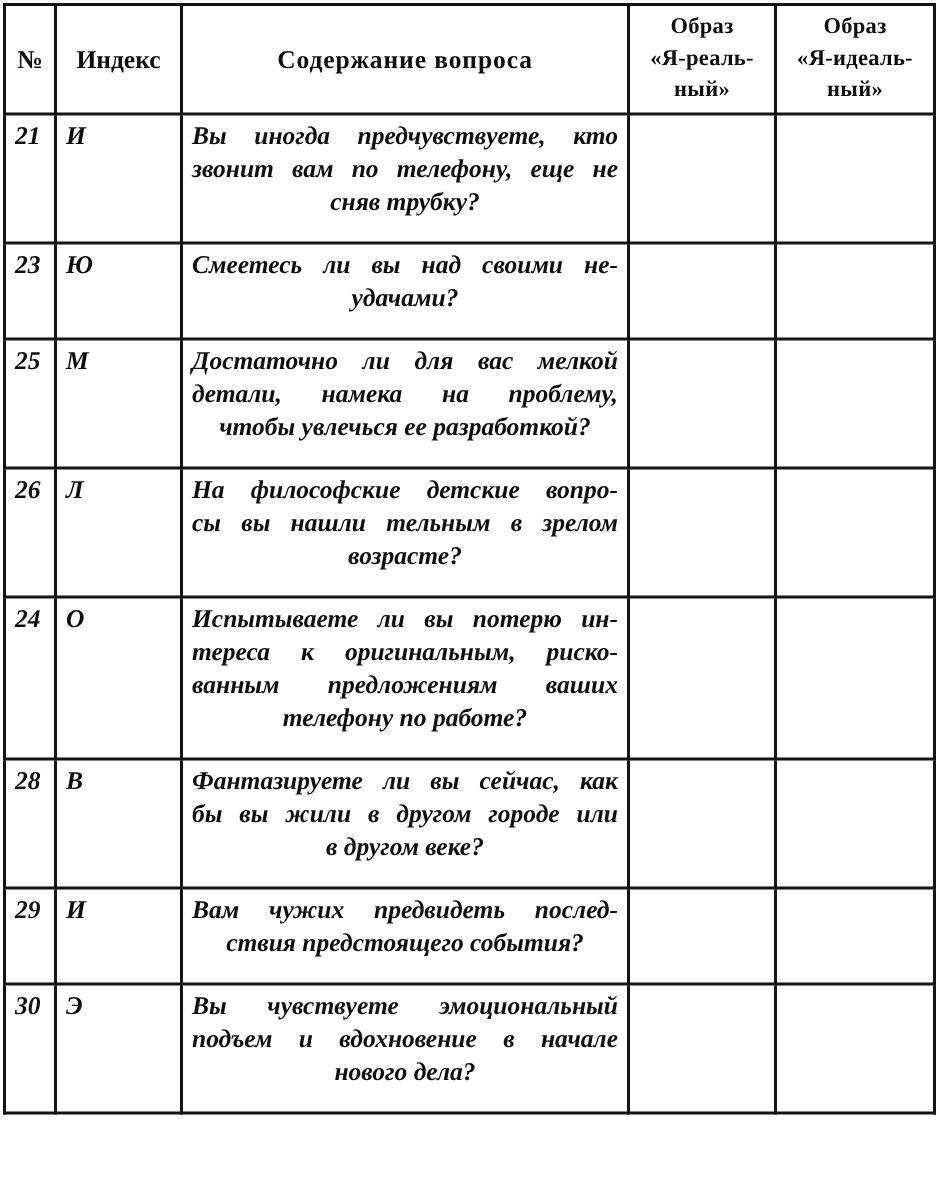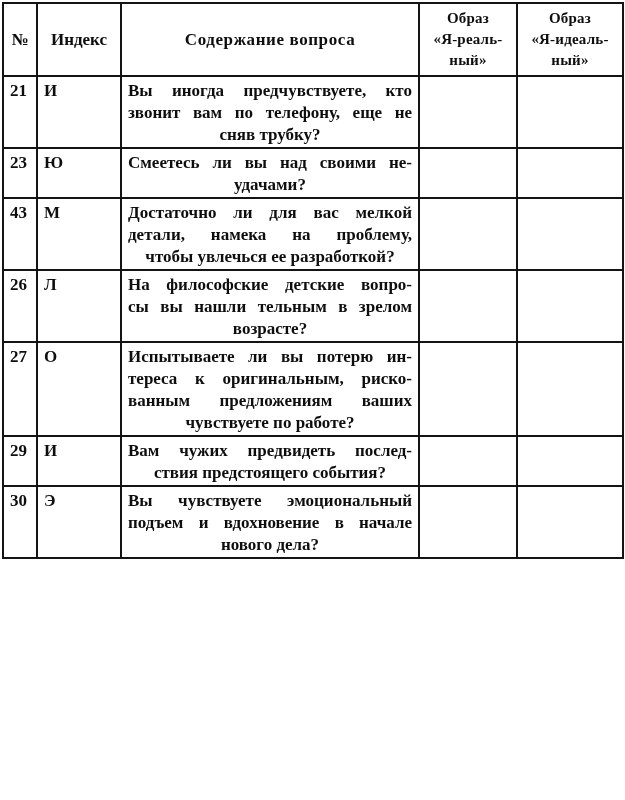--- a/index.html
+++ b/index.html
@@ -46,21 +46,22 @@
     font-weight: bold;
   }
   table.qtable th:nth-child(3) { letter-spacing: 0.6px; text-align: center; }
   table.qtable th:nth-child(4),
   table.qtable th:nth-child(5) { font-size: 15px; line-height: 21px; letter-spacing: 0.2px; }
 
   table.qtable td {
     vertical-align: top;
     font-size: 17px;
     line-height: 22px;
-    padding: 3px 6px 1px 6px;
+    padding: 3px 6px 15px 6px;
+    font-style: italic;
   }
   td.cell-num { padding-left: 7px; }
   td.cell-idx { padding-left: 7px; }
   td.cell-q   { padding-left: 7px; padding-right: 7px; }
 
   .hline { display: block; }
   .qline { display: block; }
   .qline.just { text-align: justify; text-align-last: justify; }
   .qline.last { text-align: center; }
 </style>
@@ -115,21 +116,21 @@
           <td class="cell-num">23</td>
           <td class="cell-idx">Ю</td>
           <td class="cell-q">
             <span class="qline just">Смеетесь ли вы над своими не-</span>
             <span class="qline last">удачами?</span>
           </td>
           <td></td>
           <td></td>
         </tr>
         <tr>
-          <td class="cell-num">43</td>
+          <td class="cell-num">25</td>
           <td class="cell-idx">М</td>
           <td class="cell-q">
             <span class="qline just">Достаточно ли для вас мелкой</span>
             <span class="qline just">детали, намека на проблему,</span>
             <span class="qline last">чтобы увлечься ее разработкой?</span>
           </td>
           <td></td>
           <td></td>
         </tr>
         <tr>
@@ -137,27 +138,38 @@
           <td class="cell-idx">Л</td>
           <td class="cell-q">
             <span class="qline just">На философские детские вопро-</span>
             <span class="qline just">сы вы нашли тельным в зрелом</span>
             <span class="qline last">возрасте?</span>
           </td>
           <td></td>
           <td></td>
         </tr>
         <tr>
-          <td class="cell-num">27</td>
+          <td class="cell-num">24</td>
           <td class="cell-idx">О</td>
           <td class="cell-q">
             <span class="qline just">Испытываете ли вы потерю ин-</span>
             <span class="qline just">тереса к оригинальным, риско-</span>
             <span class="qline just">ванным предложениям ваших</span>
-            <span class="qline last">чувствуете по работе?</span>
+            <span class="qline last">телефону по работе?</span>
+          </td>
+          <td></td>
+          <td></td>
+        </tr>
+        <tr>
+          <td class="cell-num">28</td>
+          <td class="cell-idx">В</td>
+          <td class="cell-q">
+            <span class="qline just">Фантазируете ли вы сейчас, как</span>
+            <span class="qline just">бы вы жили в другом городе или</span>
+            <span class="qline last">в другом веке?</span>
           </td>
           <td></td>
           <td></td>
         </tr>
         <tr>
           <td class="cell-num">29</td>
           <td class="cell-idx">И</td>
           <td class="cell-q">
             <span class="qline just">Вам чужих предвидеть послед-</span>
             <span class="qline last">ствия предстоящего события?</span>

